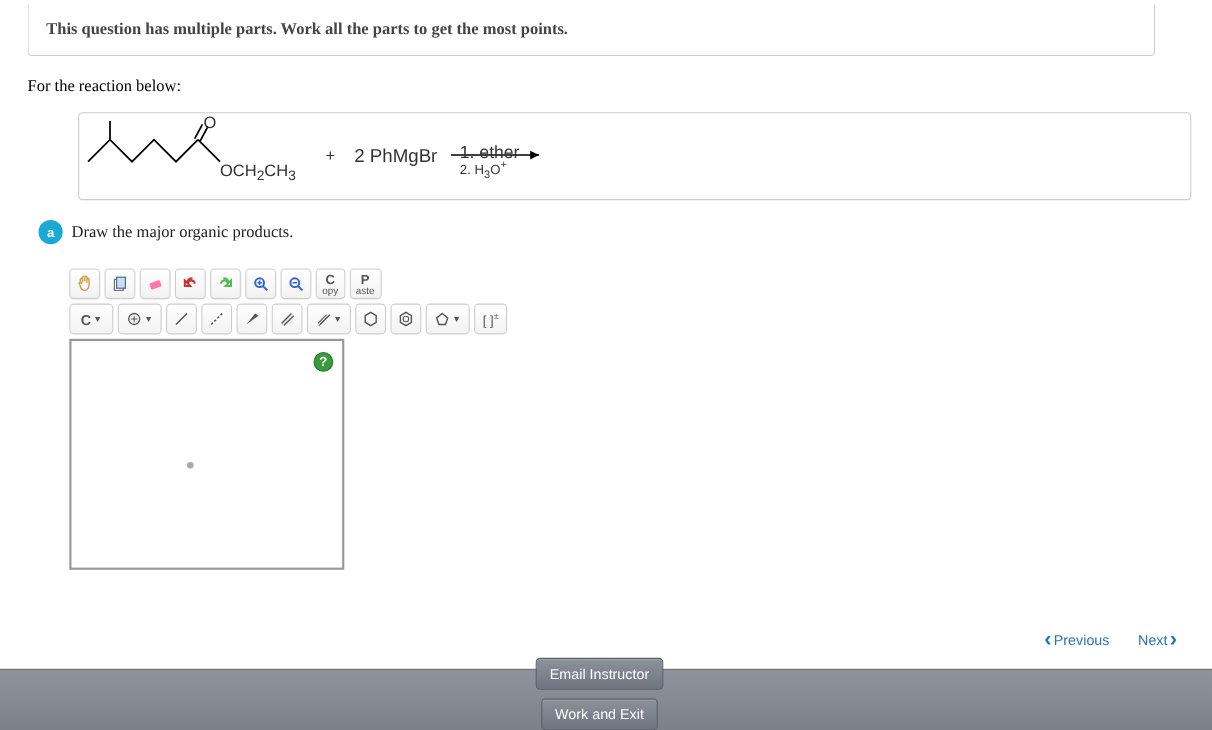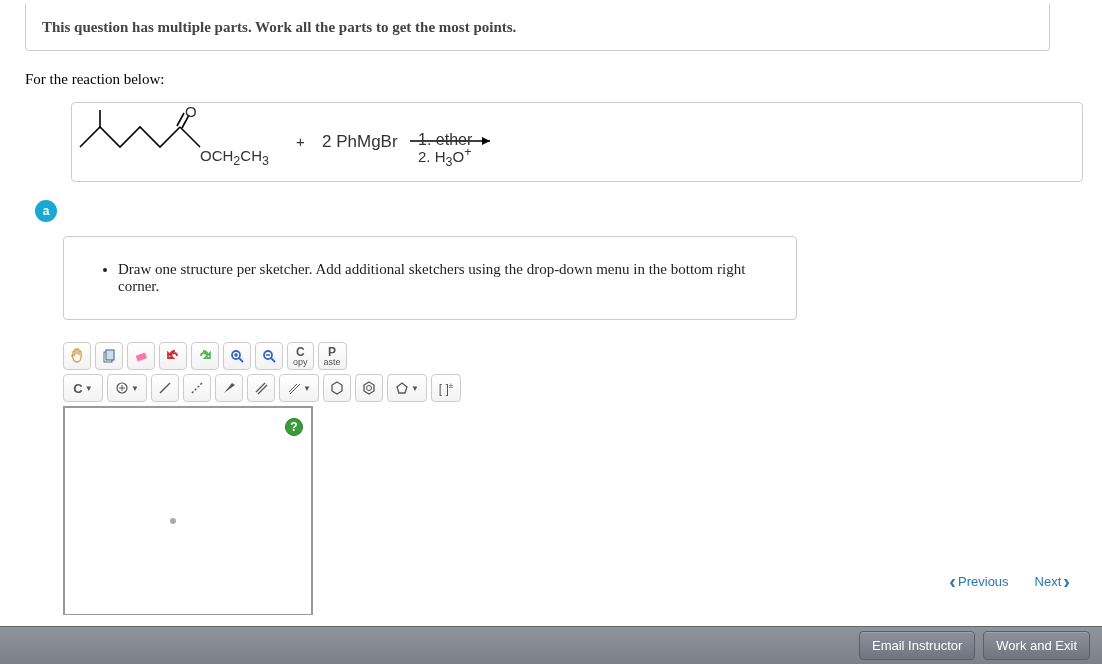--- a/index.html
+++ b/index.html
@@ -146,28 +146,29 @@
     color: #fff;
     font-size: 12px; font-weight: bold;
     display: flex; align-items: center; justify-content: center;
     position: absolute; right: 8px; top: 10px;
     cursor: pointer;
     font-family: Arial, sans-serif;
   }
   .footer-bar {
     position: absolute;
     left: 0; right: 0; bottom: 0;
-    height: 38px;
+    height: 56px;
     background: linear-gradient(#8d949b, #7a8189);
     border-top: 1px solid #666;
     display: flex;
     justify-content: flex-end;
     align-items: center;
     padding-right: 12px;
     gap: 8px;
+    flex-direction: column;
   }
   .fbtn {
     background: linear-gradient(#8b929b, #6e757e);
     border: 1px solid #5a6068;
     border-radius: 4px;
     color: #fff;
     font-family: Arial, sans-serif;
     font-size: 13px;
     padding: 6px 12px;
     cursor: pointer;
@@ -230,37 +231,33 @@
               <line x1="338" y1="34" x2="418" y2="34" stroke="#000" stroke-width="1.4"></line>
               <polygon points="418,34 410,30 410,38" fill="#000"></polygon>
             </svg>
             <span style="position:absolute;left:113px;top:-4px;font-size:15px">O</span>
             <span style="position:absolute;left:128px;top:40px;font-size:15px">
               <span>OCH</span><sub>2</sub><span>CH</span><sub>3</sub>
             </span>
             <span style="position:absolute;left:224px;top:26px;font-size:15px">+</span>
             <span style="position:absolute;left:250px;top:25px;font-size:17px">2 PhMgBr</span>
             <span style="position:absolute;left:346px;top:24px;font-size:16px">1. ether</span>
-            <span style="position:absolute;left:346px;top:38px;font-size:15px">
+            <span style="position:absolute;left:346px;top:38px;font-size:12px">
               <span>2. H</span><sub>3</sub><span>O</span><sup>+</sup>
             </span>
           </div>
         </div>
       </div>
     </div>
 
     <div class="part-row">
       <span class="part-badge">a</span>
+      <span class="part-text">Draw the major organic products.</span>
     </div>
 
-    <div class="hint-box">
-      <ul>
-          <li>Draw one structure per sketcher. Add additional sketchers using the drop-down menu in the bottom right corner.</li>
-        </ul>
-    </div>
 
     <div class="sketcher-wrap">
       <div class="toolbar-row">
         <div class="tbtn">
           <svg width="16" height="16" viewBox="0 0 16 16">
               <path d="M4 8v-4a1 1 0 012 0v3 M6 7v-5a1 1 0 012 0v4 M8 6v-4a1 1 0 012 0v5 M10 7v-3a1 1 0 012 0v5c0 3-2 5-4 5s-4-2-4-4l-1-2c-.5-1 1-2 1.5-1l1 1" fill="none" stroke="#d4a046" stroke-width="1.3"></path>
             </svg>
         </div>
         <div class="tbtn">
           <svg width="16" height="16" viewBox="0 0 16 16">

